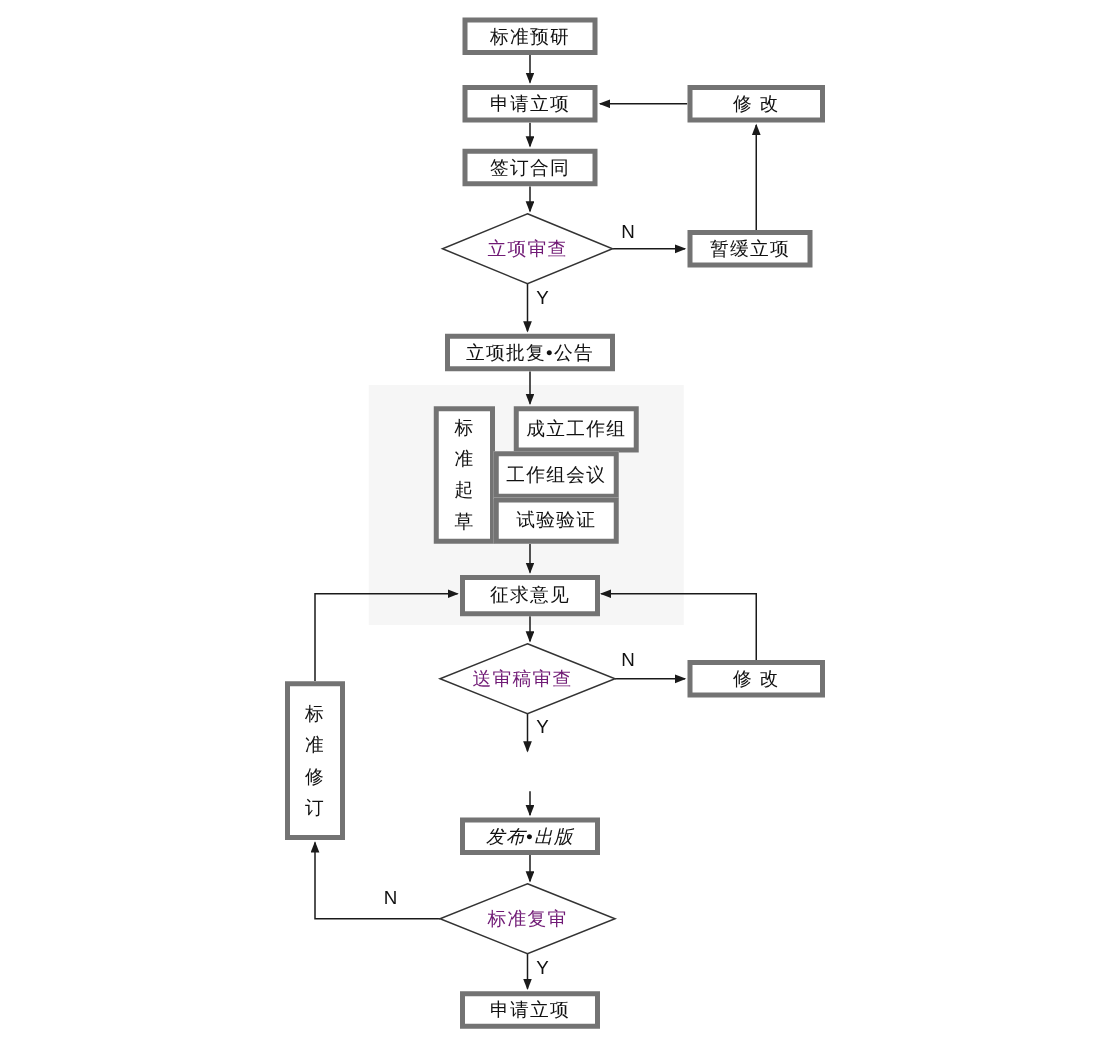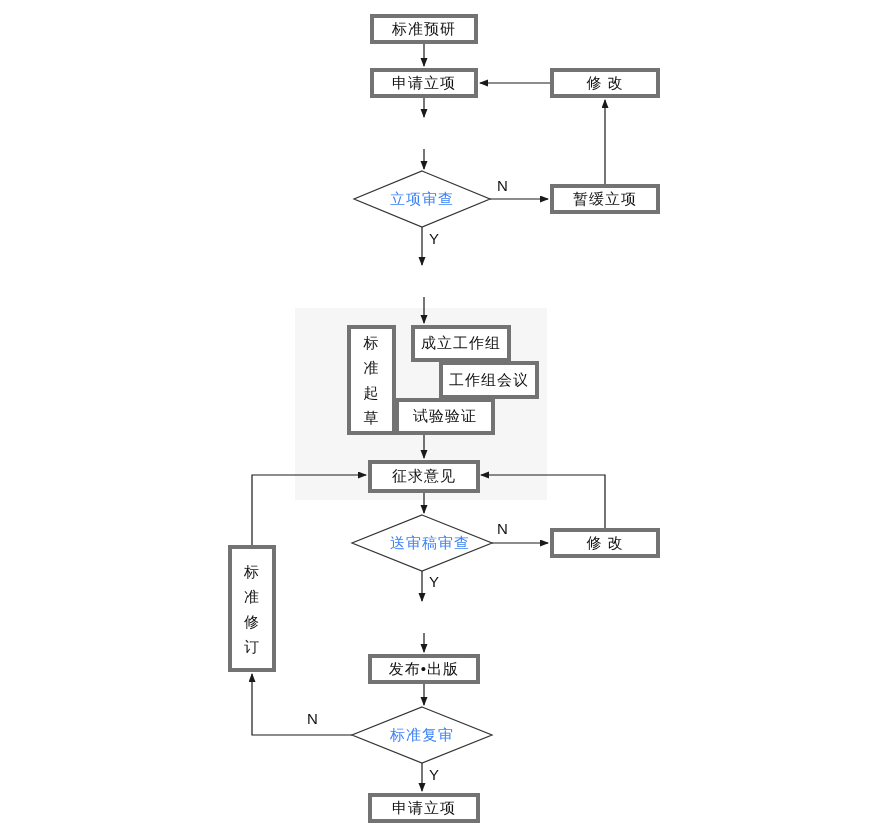--- a/index.html
+++ b/index.html
@@ -9,21 +9,21 @@
   .group-bg { position: absolute; left: 295px; top: 308px; width: 252px; height: 192px; background: #f6f6f6; }
   .wires { position: absolute; left: 0; top: 0; }
   .node {
     position: absolute; background: #ffffff; border: 4px solid #737373;
     display: flex; align-items: center; justify-content: center;
     font-size: 15px; color: #111111; letter-spacing: 1px; text-align: center;
   }
   .vertical { white-space: pre-line; line-height: 25px; }
   .dtext {
     position: absolute; display: flex; align-items: center; justify-content: center;
-    font-size: 15px; color: #3b82f6; letter-spacing: 1px;
+    font-size: 15px; color: #701a75; letter-spacing: 1px;
   }
   .branch { position: absolute; font-size: 15px; color: #111111; }
 </style>
 </head>
 <body>
 
 <div class="canvas">
 
   <div class="group-bg"></div>
 
@@ -58,41 +58,43 @@
     <g stroke="#333333" stroke-width="1.2" fill="#ffffff">
       <polygon points="422,171 490,199 422,227 354,199"></polygon>
       <polygon points="422,515 492,543 422,571 352,543"></polygon>
       <polygon points="422,707 492,735 422,763 352,735"></polygon>
     </g>
   </svg>
 
   <div class="node" style="left:370px; top:14px;  width:108px; height:30px;">标准预研</div>
   <div class="node" style="left:370px; top:68px;  width:108px; height:30px;">申请立项</div>
   <div class="node" style="left:550px; top:68px;  width:110px; height:30px;">修 改</div>
-  <div class="node" style="left:550px; top:184px; width:110px; height:30px;">暂缓立项</div>
+  <div class="node" style="left:370px; top:119px; width:108px; height:30px;">签订合同</div>
+  <div class="node" style="left:550px; top:184px; width:100px; height:30px;">暂缓立项</div>
+  <div class="node" style="left:356px; top:267px; width:136px; height:30px;">立项批复•公告</div>
 
   <div class="node vertical" style="left:347px; top:325px; width:49px;  height:110px;">标
 准
 起
 草</div>
   <div class="node" style="left:395px; top:325px; width:100px; height:37px;margin-left:16px;">成立工作组</div>
-  <div class="node" style="left:395px; top:361px; width:100px; height:38px;margin-left:44px;">工作组会议</div>
+  <div class="node" style="left:395px; top:361px; width:100px; height:38px;">工作组会议</div>
   <div class="node" style="left:395px; top:398px; width:100px; height:37px;">试验验证</div>
 
   <div class="node" style="left:368px; top:460px; width:112px; height:33px;">征求意见</div>
   <div class="node" style="left:550px; top:528px; width:110px; height:30px;">修 改</div>
-  <div class="node" style="left:368px; top:654px; width:112px; height:30px;">发布•出版</div>
+  <div class="node" style="left:368px; top:654px; width:112px; height:30px;font-style:italic;">发布•出版</div>
   <div class="node vertical" style="left:228px; top:545px; width:48px; height:127px;">标
 准
 修
 订</div>
   <div class="node" style="left:368px; top:793px; width:112px; height:30px;">申请立项</div>
 
   <div class="dtext" style="left:354px; top:171px; width:136px; height:56px;">立项审查</div>
-  <div class="dtext" style="left:360px; top:515px; width:140px; height:56px;">送审稿审查</div>
+  <div class="dtext" style="left:348px; top:515px; width:140px; height:56px;">送审稿审查</div>
   <div class="dtext" style="left:352px; top:707px; width:140px; height:56px;">标准复审</div>
 
   <div class="branch" style="left:497px; top:177px;">N</div>
   <div class="branch" style="left:429px; top:230px;">Y</div>
   <div class="branch" style="left:497px; top:520px;">N</div>
   <div class="branch" style="left:429px; top:573px;">Y</div>
   <div class="branch" style="left:307px; top:710px;">N</div>
   <div class="branch" style="left:429px; top:766px;">Y</div>
 
 </div>

